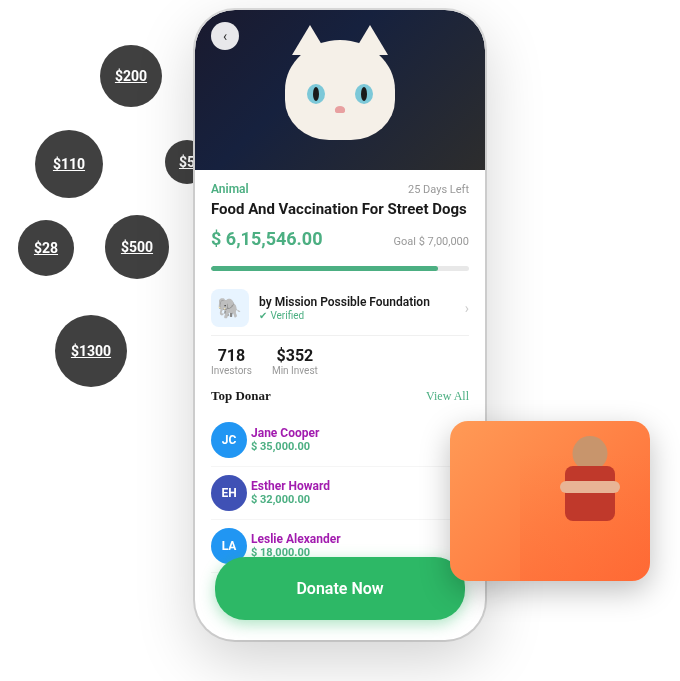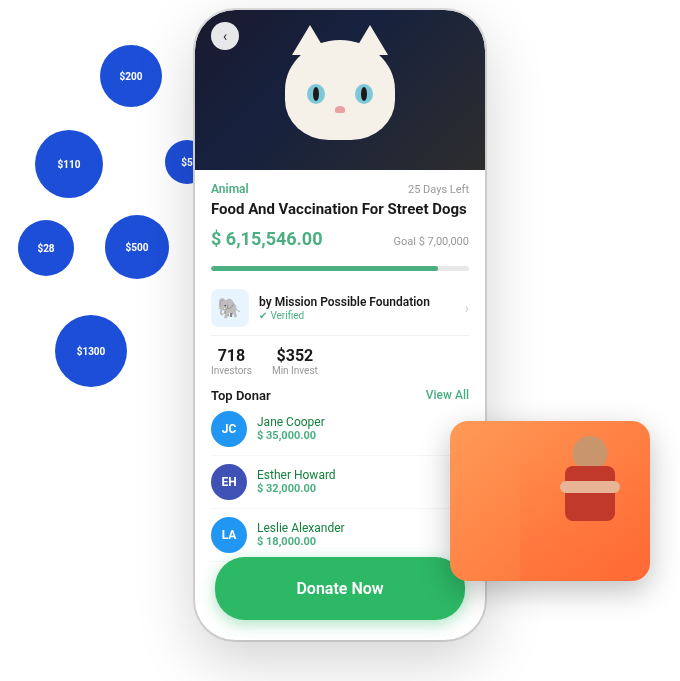--- a/index.html
+++ b/index.html
@@ -8,28 +8,29 @@
       height: 681px;
       background: #ffffff;
       font-family: -apple-system, BlinkMacSystemFont, 'Segoe UI', Roboto, sans-serif;
       position: relative;
       overflow: hidden;
     }
 
     
     .bubble {
       position: absolute;
-      background: #1d4ed8;
+      background: #404040;
       color: white;
       border-radius: 50%;
       display: flex;
       align-items: center;
       justify-content: center;
       font-weight: 700;
-      font-size: 10px;
+      font-size: 14px;
+      text-decoration: underline;
     }
 
     
     .phone-wrapper {
       position: absolute;
       left: 195px;
       top: 10px;
       width: 290px;
       height: 630px;
     }
@@ -295,39 +296,41 @@
 
     .stat-label {
       font-size: 10px;
       color: #999;
     }
 
     
     .top-donor-header {
       display: flex;
       justify-content: space-between;
-      align-items: flex-start;
+      align-items: flex-end;
+      margin-bottom: 10px;
+      font-family: Liberation Serif, serif;
     }
 
     .top-donor-title {
       font-size: 13px;
       font-weight: 600;
       color: #1a1a1a;
     }
 
     .view-all {
       font-size: 12px;
       color: #4CAF82;
       font-weight: 500;
     }
 
     .donor-item {
       display: flex;
       align-items: center;
-      gap: 10px;
+      gap: 4px;
       padding: 8px 0;
       border-bottom: 1px solid #f5f5f5;
     }
 
     .donor-avatar {
       width: 36px;
       height: 36px;
       border-radius: 50%;
       background: #4CAF82;
       display: flex;
@@ -337,22 +340,22 @@
       font-weight: 700;
       color: white;
       flex-shrink: 0;
     }
 
     .donor-avatar.blue { background: #2196F3; }
     .donor-avatar.indigo { background: #3F51B5; }
 
     .donor-name {
       font-size: 12px;
-      font-weight: 400;
-      color: #15803d;
+      font-weight: 700;
+      color: #a21caf;
     }
 
     .donor-amount {
       font-size: 11px;
       color: #4CAF82;
       font-weight: 700;
     }
 
     
     .donate-btn {

